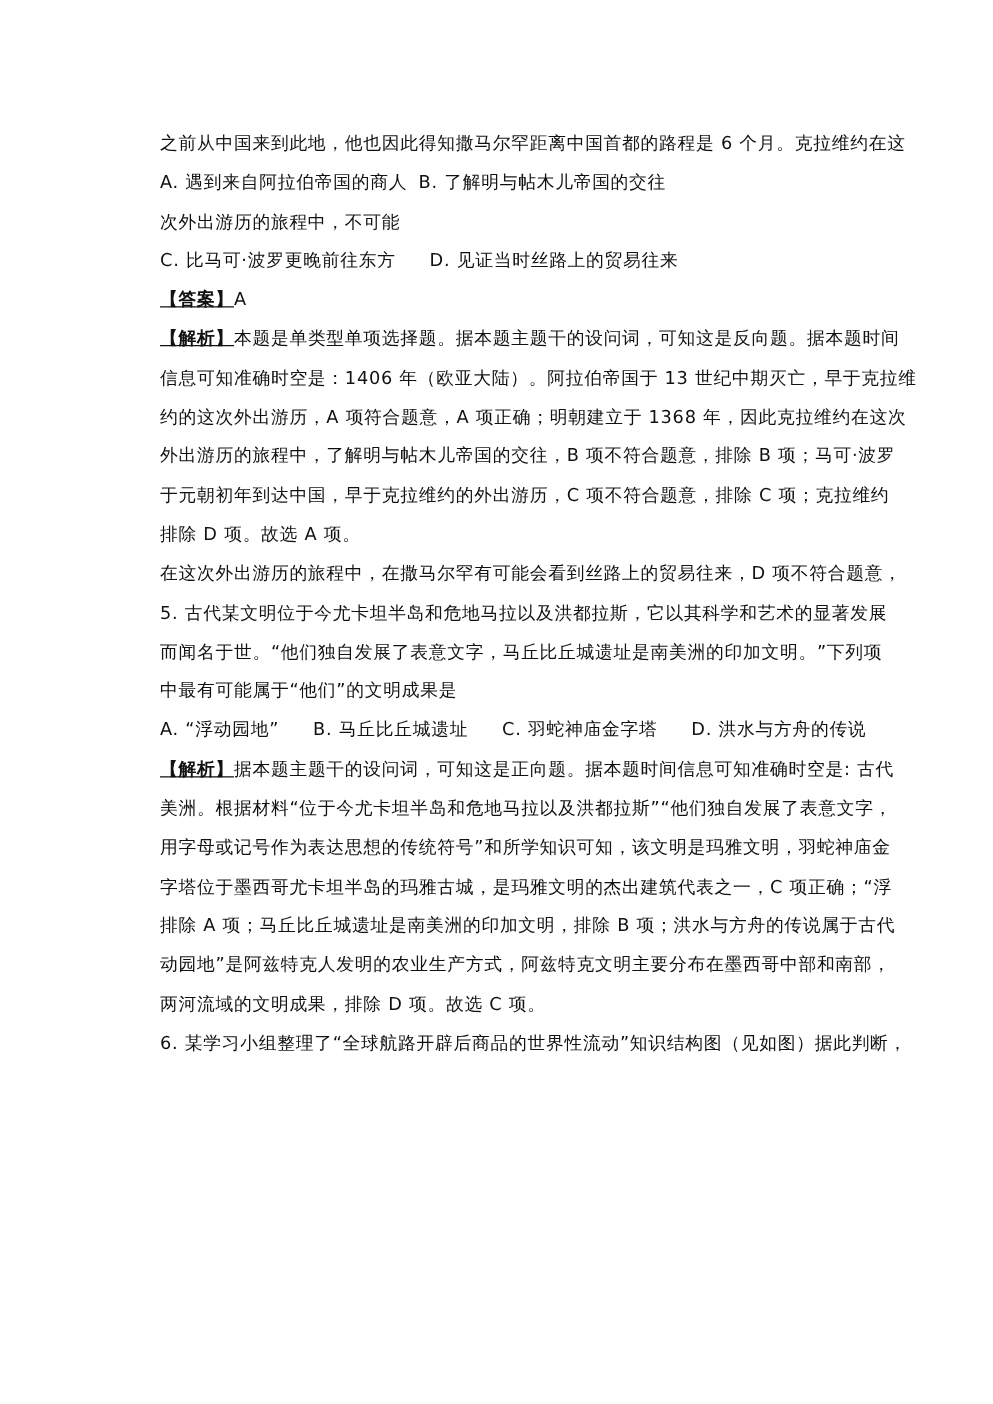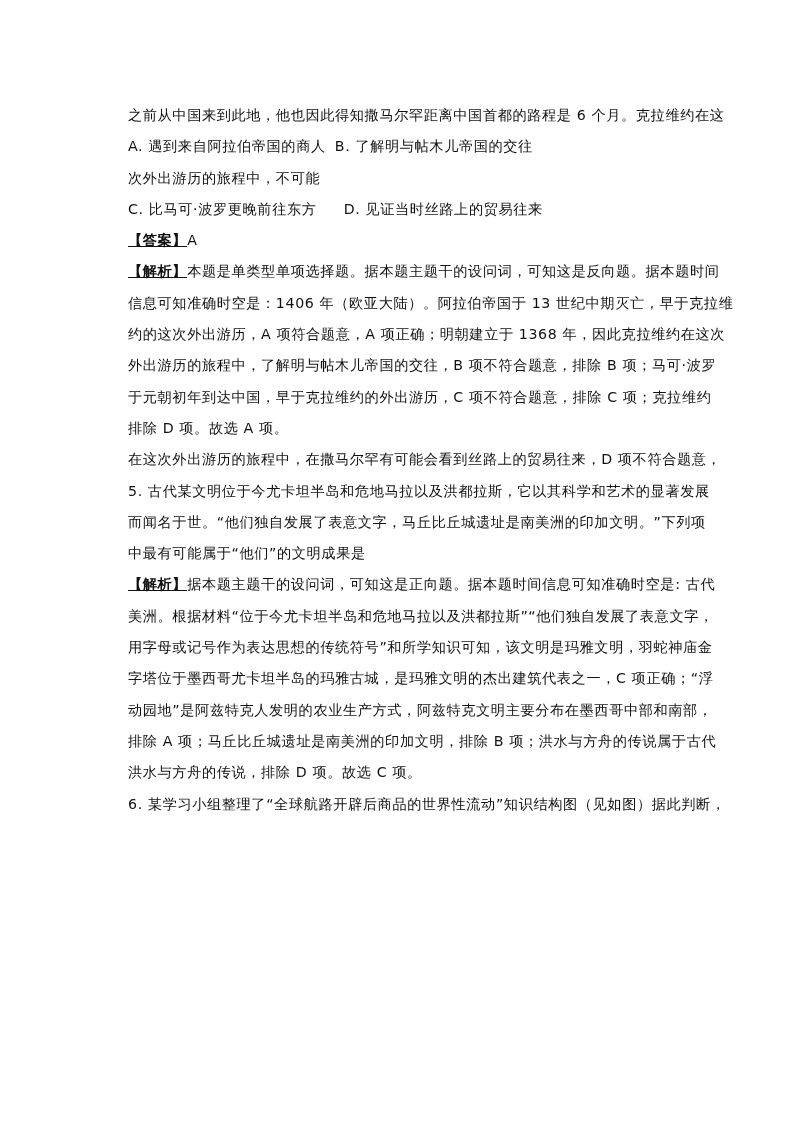--- a/index.html
+++ b/index.html
@@ -41,27 +41,33 @@
     <div class="line">于元朝初年到达中国，早于克拉维约的外出游历，C 项不符合题意，排除 C 项；克拉维约</div>
     <div class="line">排除 D 项。故选 A 项。</div>
     <div class="line">在这次外出游历的旅程中，在撒马尔罕有可能会看到丝路上的贸易往来，D 项不符合题意，</div>
   </div>
 
   <div>
     <div class="line">5.  古代某文明位于今尤卡坦半岛和危地马拉以及洪都拉斯，它以其科学和艺术的显著发展</div>
     <div class="line">而闻名于世。“他们独自发展了表意文字，马丘比丘城遗址是南美洲的印加文明。”下列项</div>
     <div class="line">中最有可能属于“他们”的文明成果是</div>
     <div class="line">
+      <span class="opt">A. “浮动园地”</span><span class="gap2"></span>
+      <span class="opt">B.  马丘比丘城遗址</span><span class="gap2"></span>
+      <span class="opt">C.  羽蛇神庙金字塔</span><span class="gap2"></span>
+      <span class="opt">D.  洪水与方舟的传说</span>
+    </div>
+    <div class="line">
       <span class="bold">【解析】</span><span>据本题主题干的设问词，可知这是正向题。据本题时间信息可知准确时空是: 古代</span>
     </div>
     <div class="line">美洲。根据材料“位于今尤卡坦半岛和危地马拉以及洪都拉斯”“他们独自发展了表意文字，</div>
     <div class="line">用字母或记号作为表达思想的传统符号”和所学知识可知，该文明是玛雅文明，羽蛇神庙金</div>
     <div class="line">字塔位于墨西哥尤卡坦半岛的玛雅古城，是玛雅文明的杰出建筑代表之一，C 项正确；“浮</div>
+    <div class="line">排除 A 项；马丘比丘城遗址是南美洲的印加文明，排除 B 项；洪水与方舟的传说属于古代</div>
     <div class="line">动园地”是阿兹特克人发明的农业生产方式，阿兹特克文明主要分布在墨西哥中部和南部，</div>
-    <div class="line">排除 A 项；马丘比丘城遗址是南美洲的印加文明，排除 B 项；洪水与方舟的传说属于古代</div>
-    <div class="line">洪水与方舟的传说，排除 D 项。故选 C 项。</div>
+    <div class="line">两河流域的文明成果，排除 D 项。故选 C 项。</div>
   </div>
 
   <div>
     <div class="line">6.  某学习小组整理了“全球航路开辟后商品的世界性流动”知识结构图（见如图）据此判断，</div>
   </div>
 
 </div>
 
 </body></html>

